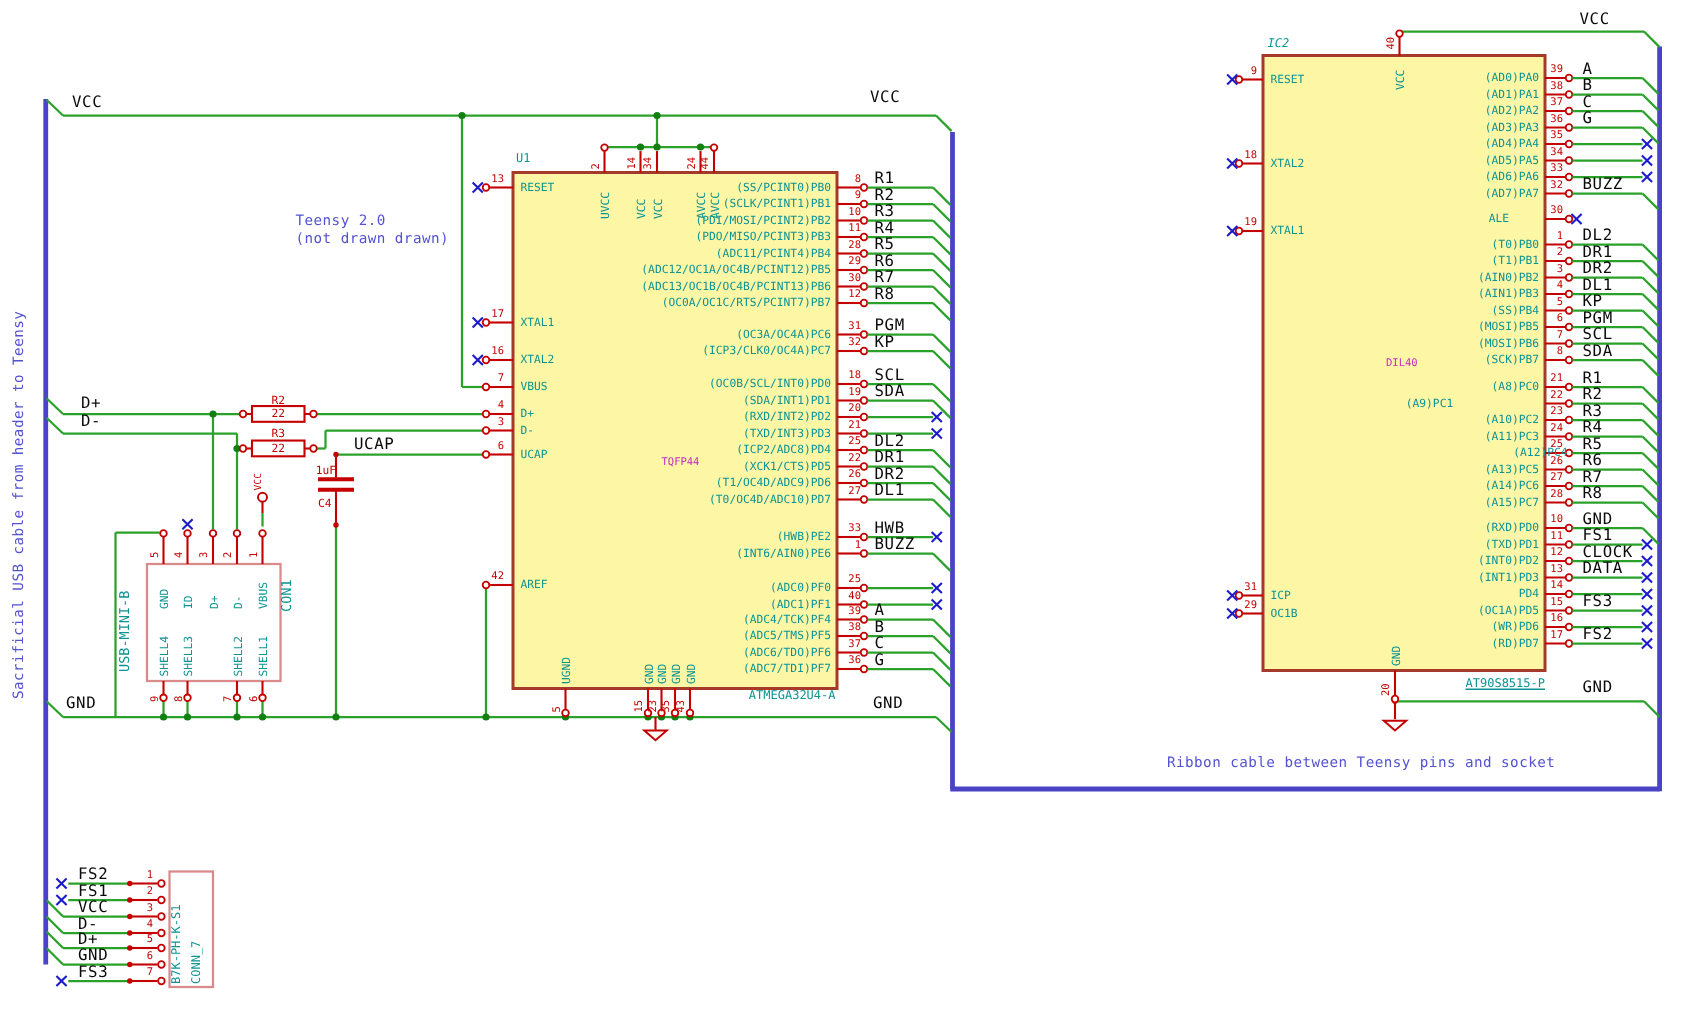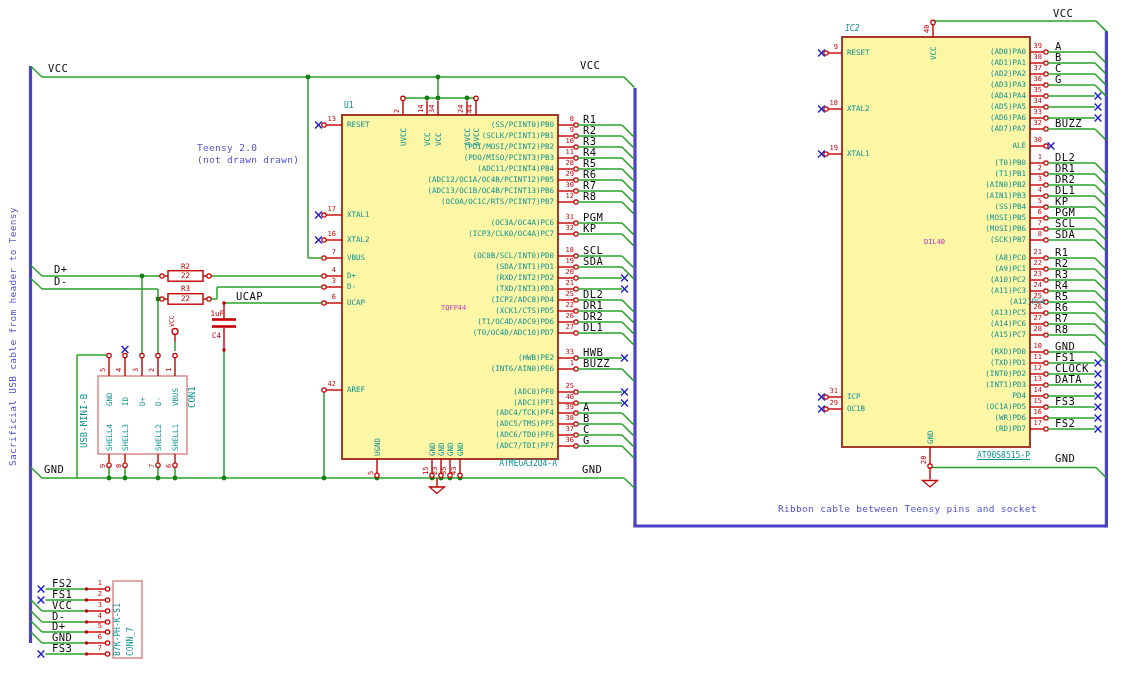--- a/index.html
+++ b/index.html
@@ -664,21 +664,21 @@
     <div class="t pnum ar" style="left: 1020px; top: 87px; width: 22px;">35</div>
     <div class="t pname ar" style="left: 880px; top: 92px; width: 146px;">(AD4)PA4</div>
     <div class="t pnum ar" style="left: 1020px; top: 98px; width: 22px;">34</div>
     <div class="t pname ar" style="left: 880px; top: 103px; width: 146px;">(AD5)PA5</div>
     <div class="t pnum ar" style="left: 1020px; top: 109px; width: 22px;">33</div>
     <div class="t pname ar" style="left: 880px; top: 114px; width: 146px;">(AD6)PA6</div>
     <div class="t pnum ar" style="left: 1020px; top: 120px; width: 22px;">32</div>
     <div class="t pname ar" style="left: 880px; top: 125px; width: 146px;">(AD7)PA7</div>
     <div class="t nlabel" style="left: 1055px; top: 117.5px;">BUZZ</div>
     <div class="t pnum ar" style="left: 1020px; top: 137px; width: 22px;">30</div>
-    <div class="t pname ar" style="left: 880px; top: 142px; width: 146px;">ALE</div>
+    <div class="t pname ar" style="left: 860px; top: 142px; width: 146px;">ALE</div>
     <div class="t pnum ar" style="left: 1020px; top: 154px; width: 22px;">1</div>
     <div class="t pname ar" style="left: 880px; top: 159px; width: 146px;">(T0)PB0</div>
     <div class="t nlabel" style="left: 1055px; top: 151.5px;">DL2</div>
     <div class="t pnum ar" style="left: 1020px; top: 165px; width: 22px;">2</div>
     <div class="t pname ar" style="left: 880px; top: 170px; width: 146px;">(T1)PB1</div>
     <div class="t nlabel" style="left: 1055px; top: 162.5px;">DR1</div>
     <div class="t pnum ar" style="left: 1020px; top: 176px; width: 22px;">3</div>
     <div class="t pname ar" style="left: 880px; top: 181px; width: 146px;">(AIN0)PB2</div>
     <div class="t nlabel" style="left: 1055px; top: 173.5px;">DR2</div>
     <div class="t pnum ar" style="left: 1020px; top: 187px; width: 22px;">4</div>
@@ -693,21 +693,21 @@
     <div class="t pnum ar" style="left: 1020px; top: 220px; width: 22px;">7</div>
     <div class="t pname ar" style="left: 880px; top: 225px; width: 146px;">(MOSI)PB6</div>
     <div class="t nlabel" style="left: 1055px; top: 217.5px;">SCL</div>
     <div class="t pnum ar" style="left: 1020px; top: 231px; width: 22px;">8</div>
     <div class="t pname ar" style="left: 880px; top: 236px; width: 146px;">(SCK)PB7</div>
     <div class="t nlabel" style="left: 1055px; top: 228.5px;">SDA</div>
     <div class="t pnum ar" style="left: 1020px; top: 249px; width: 22px;">21</div>
     <div class="t pname ar" style="left: 880px; top: 254px; width: 146px;">(A8)PC0</div>
     <div class="t nlabel" style="left: 1055px; top: 246.5px;">R1</div>
     <div class="t pnum ar" style="left: 1020px; top: 260px; width: 22px;">22</div>
-    <div class="t pname ar" style="left: 880px; top: 265px; width: 146px;">(A9)PC1</div>
+    <div class="t pname ar" style="left: 880px; top: 265px; width: 146px; text-align: center;">(A9)PC1</div>
     <div class="t nlabel" style="left: 1055px; top: 257.5px;">R2</div>
     <div class="t pnum ar" style="left: 1020px; top: 271px; width: 22px;">23</div>
     <div class="t pname ar" style="left: 880px; top: 276px; width: 146px;">(A10)PC2</div>
     <div class="t nlabel" style="left: 1055px; top: 268.5px;">R3</div>
     <div class="t pnum ar" style="left: 1020px; top: 282px; width: 22px;">24</div>
     <div class="t pname ar" style="left: 880px; top: 287px; width: 146px;">(A11)PC3</div>
     <div class="t nlabel" style="left: 1055px; top: 279.5px;">R4</div>
     <div class="t pnum ar" style="left: 1020px; top: 293px; width: 22px;">25</div>
     <div class="t pname ar" style="left: 899px; top: 298px; width: 146px;">(A12)PC4</div>
     <div class="t nlabel" style="left: 1055px; top: 290.5px;">R5</div>

